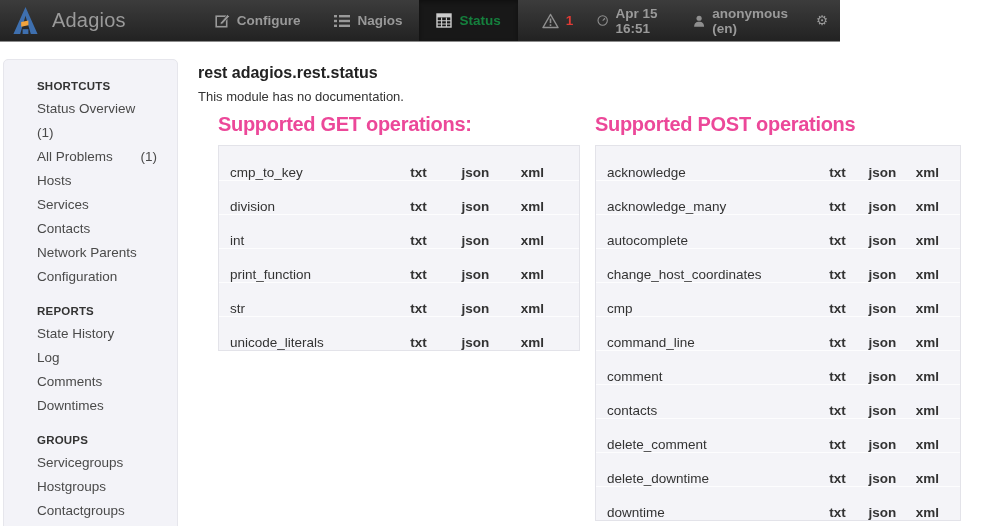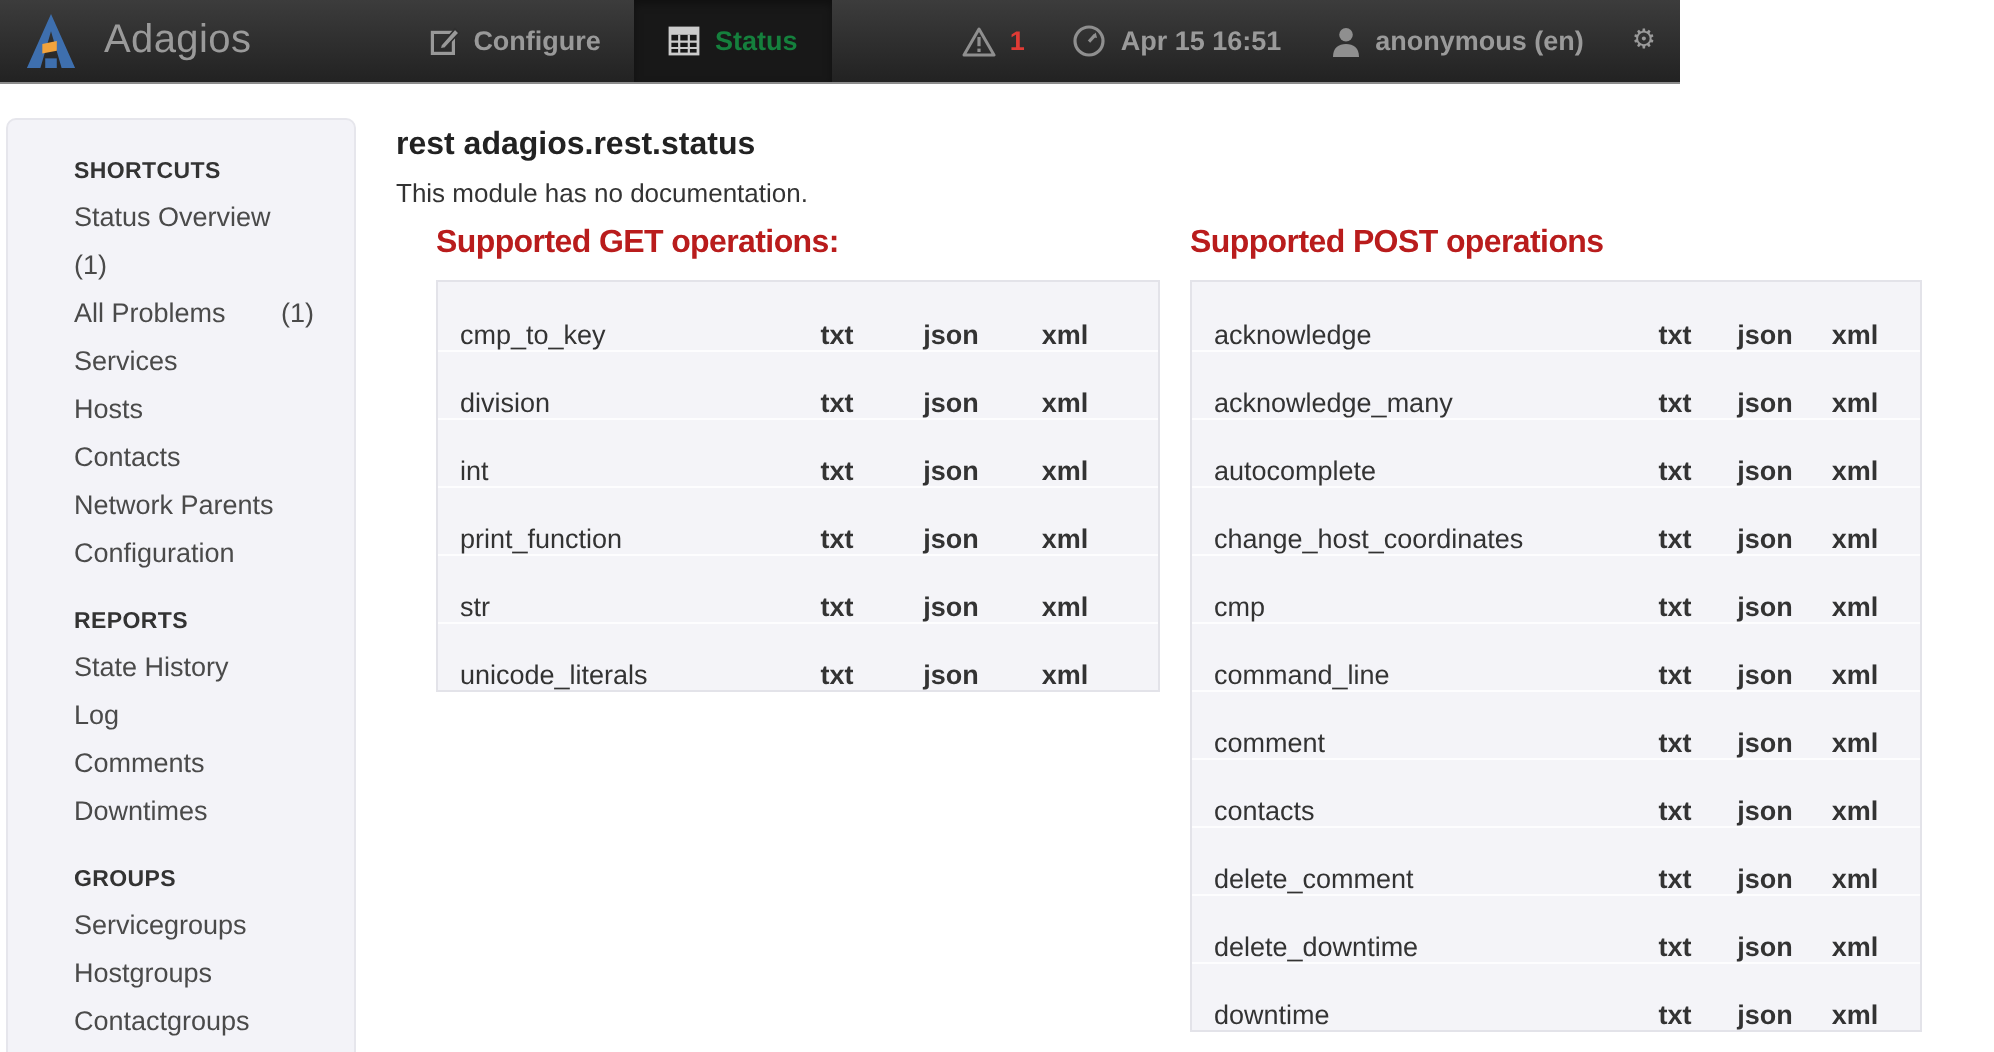--- a/index.html
+++ b/index.html
@@ -40,21 +40,21 @@
   .side-count { color: #4a4a4a; }
 
   
   .main { position: absolute; left: 198px; top: 64px; width: 780px; }
   .page-title { font-size: 16px; font-weight: bold; color: #222; }
   .page-subtitle { font-size: 13px; color: #333; margin-top: 7px; }
   .columns { display: flex; margin-top: 9px; }
   .op-col { }
   .op-col.get { margin-left: 20px; width: 362px; }
   .op-col.post { margin-left: 15px; width: 366px; }
-  .op-heading { font-size: 16px; font-weight: bold; color: #b91c1c;
+  .op-heading { font-size: 20px; font-weight: bold; color: #ec4899;
     letter-spacing: -0.3px; margin-bottom: 9px; white-space: nowrap; }
   .op-table { background: #f4f4f8; border: 1px solid #e3e3e9; }
   .op-row { display: flex; align-items: flex-end; height: 34px; }
   .op-row + .op-row { border-top: 1px solid #fdfdfe; }
   .op-name { flex: 1; padding-left: 11px; font-size: 13.5px; color: #333; }
   .fmt-link { text-align: center; font-weight: bold; font-size: 13.5px; color: #333;
     text-decoration: none; cursor: pointer; }
   .get .fmt-link { width: 57px; }
   .get .op-row { padding-right: 18px; }
   .post .fmt-link { width: 45px; }
@@ -74,20 +74,31 @@
   </div>
 
   <div class="nav-items">
     <div class="nav-item">
       <svg width="15" height="15" viewBox="0 0 15 15">
         <rect class="ico-stroke" x="1.2" y="3.2" width="10.5" height="10.5" fill="none" stroke="#999" stroke-width="1.6"></rect>
         <path class="ico-fill" d="M5.5 9.5 L12.5 1.5 L14.5 3.5 L7.5 11 L5 11.5 Z" fill="#999" stroke="#2e2e2e" stroke-width="0.8"></path>
       </svg>
       <span>Configure</span>
     </div>
+    <div class="nav-item">
+      <svg width="16" height="14" viewBox="0 0 16 14">
+        <rect class="ico-fill" x="0" y="1" width="3" height="2.4" fill="#999"></rect>
+        <rect class="ico-fill" x="0" y="5.8" width="3" height="2.4" fill="#999"></rect>
+        <rect class="ico-fill" x="0" y="10.6" width="3" height="2.4" fill="#999"></rect>
+        <rect class="ico-fill" x="5" y="1" width="11" height="2.4" fill="#999"></rect>
+        <rect class="ico-fill" x="5" y="5.8" width="11" height="2.4" fill="#999"></rect>
+        <rect class="ico-fill" x="5" y="10.6" width="11" height="2.4" fill="#999"></rect>
+      </svg>
+      <span>Nagios</span>
+    </div>
     <div class="nav-item active">
       <svg width="16" height="15" viewBox="0 0 16 15">
         <rect class="ico-stroke" x="1" y="1" width="14" height="13" fill="none" stroke="#ccc" stroke-width="1.4"></rect>
         <rect class="ico-fill" x="1" y="1" width="14" height="3.4" fill="#ccc"></rect>
         <path class="ico-stroke" d="M1 7.8 H15 M1 11 H15 M5.6 4.4 V14 M10.4 4.4 V14" stroke="#ccc" stroke-width="1.1" fill="none"></path>
       </svg>
       <span>Status</span>
     </div>
   </div>
 
@@ -129,25 +140,25 @@
         <span class="side-count"></span>
       </div>
       <div class="side-item">
         <span class="side-count">(1)</span>
       </div>
       <div class="side-item">
         <span>All Problems</span>
         <span class="side-count">(1)</span>
       </div>
       <div class="side-item">
+        <span>Hosts</span>
+        <span class="side-count"></span>
+      </div>
+      <div class="side-item">
         <span>Services</span>
-        <span class="side-count"></span>
-      </div>
-      <div class="side-item">
-        <span>Hosts</span>
         <span class="side-count"></span>
       </div>
       <div class="side-item">
         <span>Contacts</span>
         <span class="side-count"></span>
       </div>
       <div class="side-item">
         <span>Network Parents</span>
         <span class="side-count"></span>
       </div>

